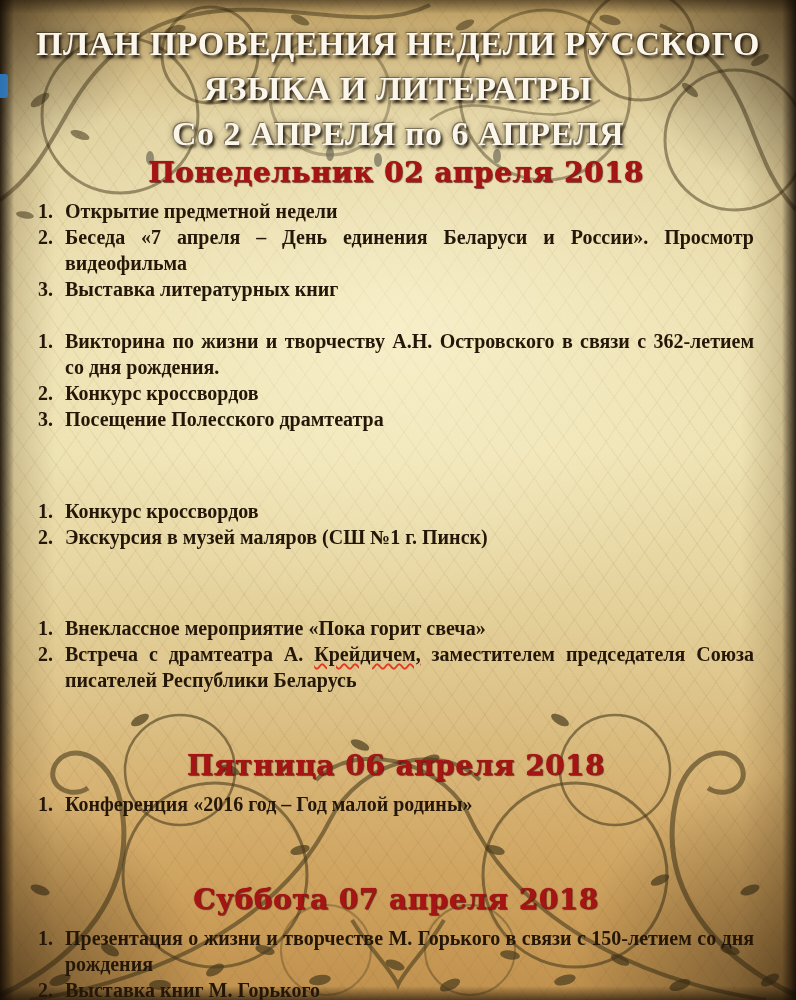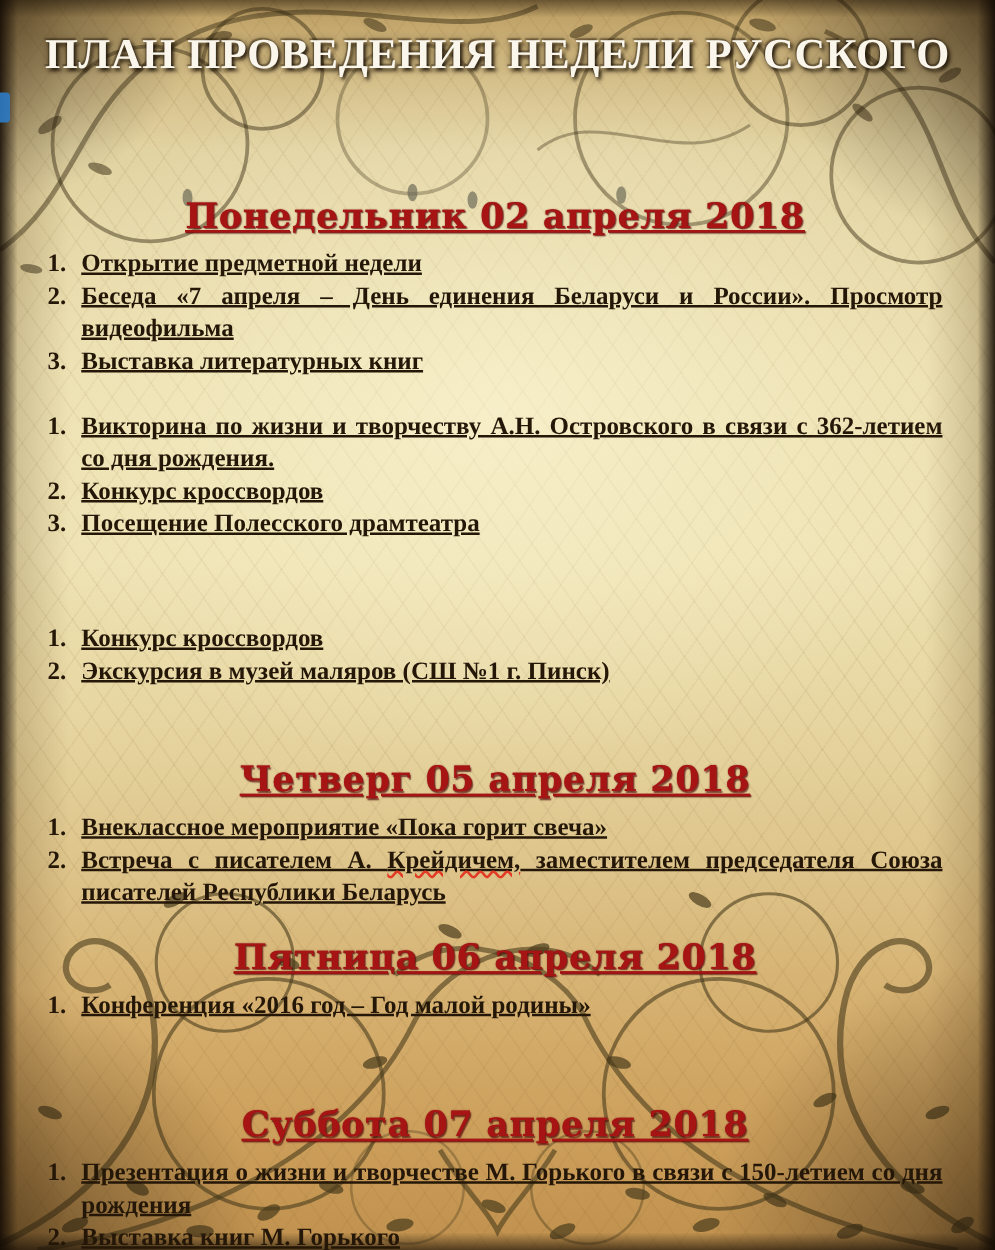--- a/index.html
+++ b/index.html
@@ -36,29 +36,28 @@
     font-size:34px; font-weight:bold; line-height:45px; color:#faf6ec;
     letter-spacing:.5px; white-space:nowrap;
     text-shadow: 2px 3px 3px rgba(25,15,5,0.85), -1px -1px 1px rgba(25,15,5,0.45), 0 0 7px rgba(40,25,10,0.55);
   }
   .day { position:absolute; left:38px; right:42px; z-index:6; }
   .day-heading {
     margin:0; text-align:center; font-weight:bold;
     font-family:"DejaVu Serif","Liberation Serif",serif;
     font-size:28px; line-height:34px; color:#a61414; letter-spacing:.5px;
     text-shadow: 1px 1px 1px rgba(80,8,8,0.7), 0 0 1px rgba(130,22,22,0.9);
-    text-decoration: underline;
   }
   .day-list { margin:8px 0 0; padding:0; list-style:none; }
   .item {
     position:relative; padding-left:27px;
     font-size:20px; line-height:26px; font-weight:bold; color:#241708;
   }
   .num { position:absolute; left:0; top:0; }
-  .txt { display:block; text-align:justify;text-decoration:underline; }
+  .txt { display:block; text-align:justify; }
   .spellcheck {
     text-decoration-line:underline; text-decoration-style:wavy;
     text-decoration-color:#e23a24; text-decoration-thickness:1.5px;
     text-underline-offset:2px;
   }
 </style>
 </head>
 <body>
 
 <div class="page">
@@ -134,20 +133,22 @@
       <ellipse cx="40" cy="240" rx="10" ry="4.5" transform="rotate(20 40 240)"></ellipse>
       <ellipse cx="750" cy="240" rx="10" ry="4.5" transform="rotate(-20 750 240)"></ellipse>
     </g>
   </svg>
 
   <div class="vignette"></div>
   <div class="blue-mark"></div>
 
   <header class="title">
     <div class="title-line">ПЛАН ПРОВЕДЕНИЯ НЕДЕЛИ РУССКОГО</div>
+    <div class="title-line">ЯЗЫКА И ЛИТЕРАТРЫ</div>
+    <div class="title-line">Со 2 АПРЕЛЯ по 6 АПРЕЛЯ</div>
   </header>
 
   <section class="day" style="top:156px">
     <h2 class="day-heading">Понедельник 02 апреля 2018</h2>
     <ol class="day-list">
       <li class="item">
         <span class="num">1.</span>
         <span class="txt">Открытие предметной недели</span>
       </li>
       <li class="item">
@@ -185,29 +186,28 @@
         <span class="txt">Конкурс кроссвордов</span>
       </li>
       <li class="item">
         <span class="num">2.</span>
         <span class="txt">Экскурсия в музей маляров (СШ №1 г. Пинск)</span>
       </li>
     </ol>
   </section>
 
   <section class="day" style="top:607px">
-    <h2 class="day-heading">Четверг 05 апреля 2018</h2>
     <ol class="day-list">
       <li class="item">
         <span class="num">1.</span>
         <span class="txt">Внеклассное мероприятие «Пока горит свеча»</span>
       </li>
       <li class="item">
         <span class="num">2.</span>
-        <span class="txt"><span>Встреча с писателем А. </span><span class="spellcheck">Крейдичем,</span><span> заместителем председателя Союза писателей Республики Беларусь</span></span>
+        <span class="txt"><span>Встреча с драмтеатра А. </span><span class="spellcheck">Крейдичем,</span><span> заместителем председателя Союза писателей Республики Беларусь</span></span>
       </li>
     </ol>
   </section>
 
   <section class="day" style="top:749px">
     <h2 class="day-heading">Пятница 06 апреля 2018</h2>
     <ol class="day-list">
       <li class="item">
         <span class="num">1.</span>
         <span class="txt">Конференция «2016 год – Год малой родины»</span>

